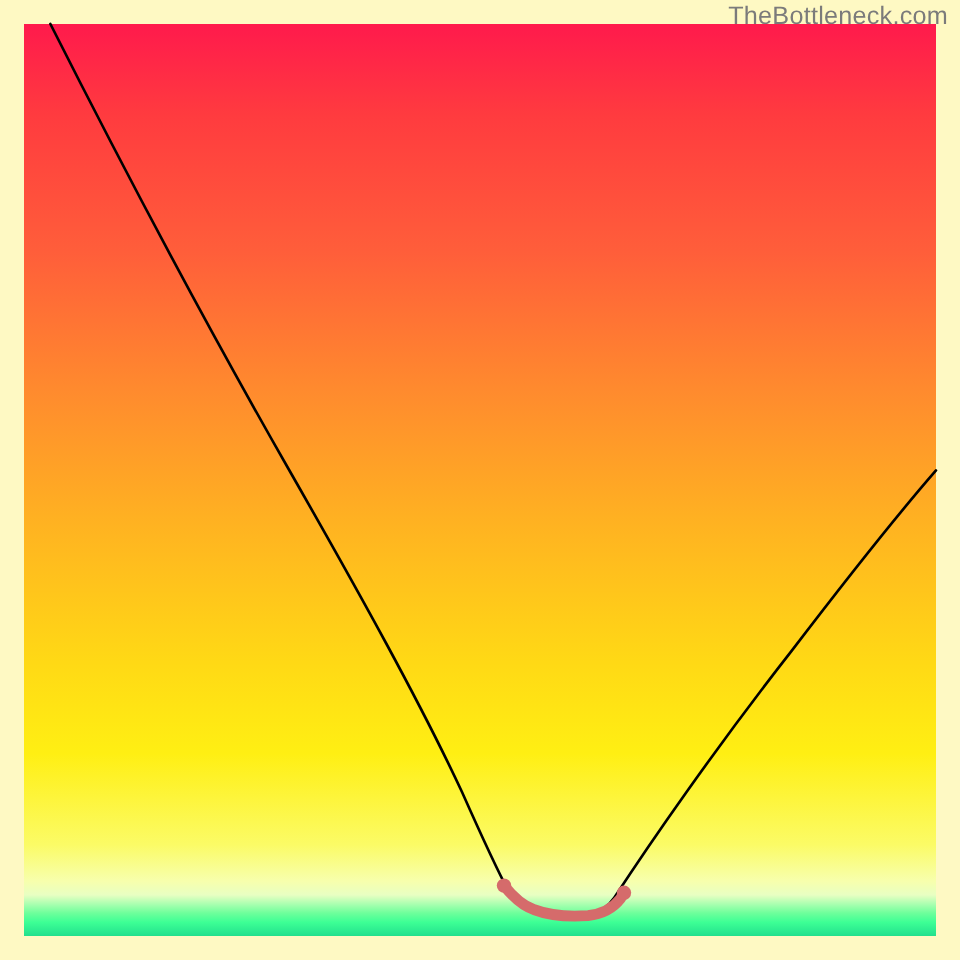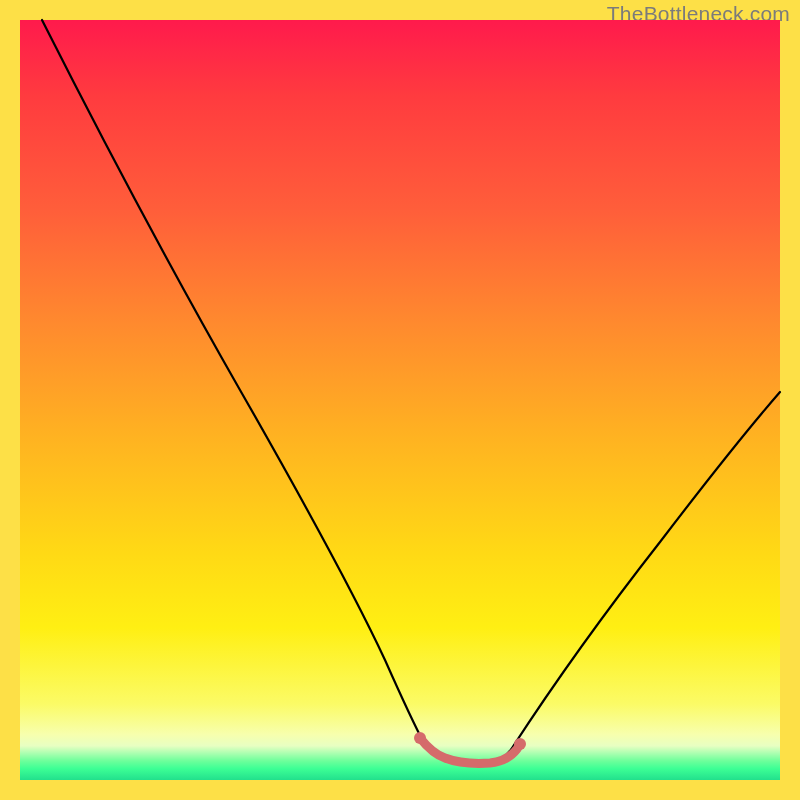--- a/index.html
+++ b/index.html
@@ -1,21 +1,21 @@
 <!DOCTYPE html>
 <html><head>
 <meta charset="utf-8">
 <style>
   * { margin: 0; padding: 0; box-sizing: border-box; }
   html, body { width: 800px; height: 800px; overflow: hidden; background: #000; }
   .frame {
     position: relative;
     width: 800px;
     height: 800px;
-    background: #fde047;
+    background: #fef9c3;
   }
   .plot-area {
     position: absolute;
     left: 20px;
     top: 20px;
     width: 760px;
     height: 760px;
     
     background: linear-gradient(to bottom,
       #ff1a4c 0%,

